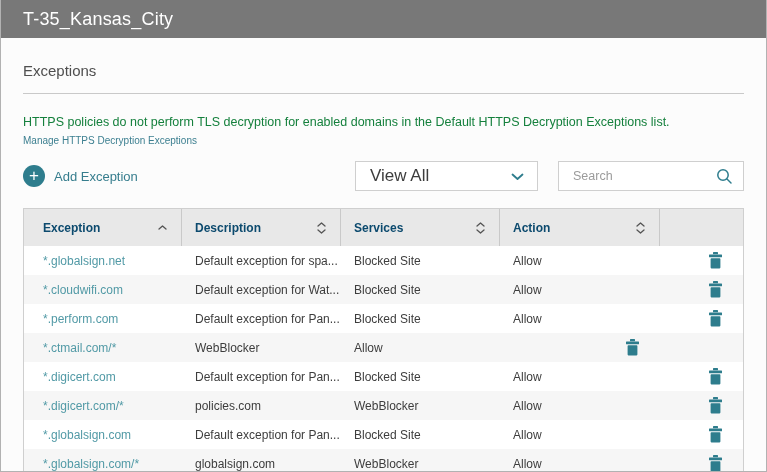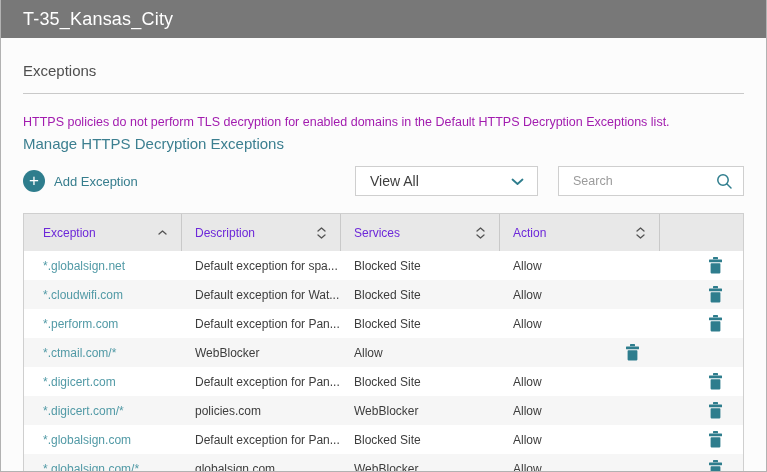--- a/index.html
+++ b/index.html
@@ -12,55 +12,55 @@
   .titlebar {
     height:38px; background:#787878; color:#fff;
     display:flex; align-items:center; padding-left:22px;
     font-size:18px; letter-spacing:.2px;
   }
   .content { padding:0 22px; }
   .section-heading {
     margin-top:24px; font-size:15px; color:#4f4f4f; font-weight:400;
     padding-bottom:14px; border-bottom:1px solid #c9c9c9;
   }
-  .desc { margin-top:21px; font-size:12.5px; color:#a21caf; }
+  .desc { margin-top:21px; font-size:12.5px; color:#15803d; }
   .manage-link {
-    display:inline-block; margin-top:6px; font-size:15px;
+    display:inline-block; margin-top:6px; font-size:10px;
     color:#3c7f90; text-decoration:none; cursor:pointer;
   }
   .controls { margin-top:13px; display:flex; align-items:center; height:30px; }
   .add-btn { display:flex; align-items:center; gap:9px; cursor:pointer; }
   .plus-circle {
     width:22px; height:22px; border-radius:50%; background:#2e7d8d;
     color:#fff; display:flex; align-items:center; justify-content:center;
     font-size:17px; line-height:1; padding-bottom:1px;
   }
   .add-label { color:#367d8d; font-size:13px; }
   .spacer { flex:1; }
   .dropdown {
     width:183px; height:30px; border:1px solid #cfcfcf; background:#fff;
     display:flex; align-items:center; padding:0 13px 0 14px; cursor:pointer;
   }
-  .dropdown-value { font-size:14px; color:#3d3d3d; flex:1; }
+  .dropdown-value { font-size:17px; color:#3d3d3d; flex:1; }
   .searchbox {
     width:186px; height:30px; border:1px solid #cfcfcf; background:#fff;
     display:flex; align-items:center; padding:0 10px 0 14px; margin-left:20px;gap:20px;
   }
   .searchbox input {
     flex:1; border:none; outline:none; font-size:12.5px; color:#3d3d3d;
     background:transparent; font-family:inherit; min-width:0;
   }
   .searchbox input::placeholder { color:#9b9b9b; }
   .table { margin-top:17px; border:1px solid #cfcfcf; background:#fff; }
   .trow { display:grid; grid-template-columns:158px 159px 159px 160px 1fr; }
   .thead { background:#e8e8e8; height:37px; }
   .th {
     display:flex; align-items:center; justify-content:space-between;
-    font-size:12px; color:#6d28d9; padding:0 14px 0 13px;
-    border-right:1px solid #c9c9c9; cursor:pointer;
+    font-size:12px; color:#0c4a6e; padding:0 14px 0 13px;
+    border-right:1px solid #c9c9c9; cursor:pointer;font-weight:bold;
   }
   .th:first-child { padding-left:19px; }
   .th.empty { border-right:none; cursor:default; }
   .tbody .trow { height:29px; background:#fff; }
   .tbody .trow:nth-child(even) { background:#f6f6f6; }
   .td {
     display:flex; align-items:center; font-size:12px; color:#3d3d3d;
     padding-left:13px; overflow:hidden; white-space:nowrap;
   }
   .td.exception { color:#529aa6; padding-left:19px; }

